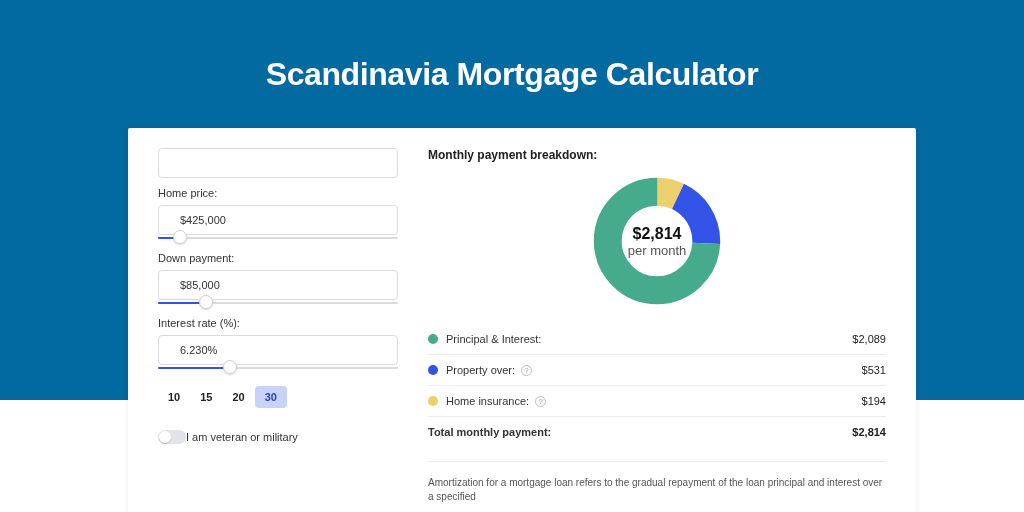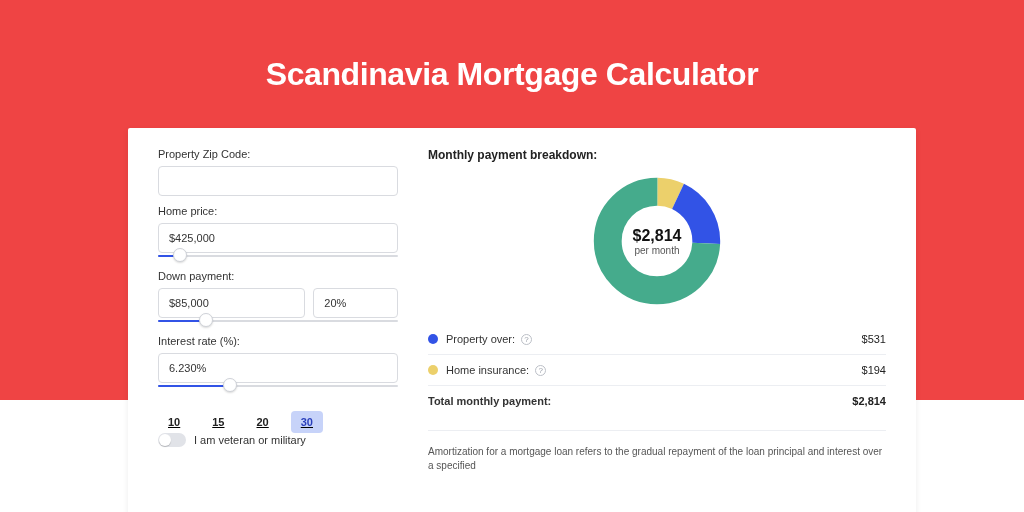--- a/index.html
+++ b/index.html
@@ -1,45 +1,45 @@
 <!DOCTYPE html>
 <html><head>
 <meta charset="utf-8">
 <style>
   * { box-sizing: border-box; margin: 0; padding: 0; }
   html, body { width: 1024px; height: 512px; overflow: hidden; font-family: -apple-system, BlinkMacSystemFont, "Segoe UI", Arial, sans-serif; }
-  .bg { background: #ef4444; width: 1024px; height: 400px; position: relative; }
+  .bg { background: #0369a1; width: 1024px; height: 400px; position: relative; }
   .title { text-align: center; color: #fff; font-size: 32px; font-weight: 700; padding-top: 56px; letter-spacing: -0.4px; }
   .card { position: absolute; left: 128px; top: 128px; width: 788px; height: 420px; background: #fff; border-radius: 2px; box-shadow: 0 2px 6px rgba(0,0,0,0.08); padding: 20px 30px; display: flex; gap: 30px; }
   .left { width: 240px; flex-shrink: 0; }
   .right { flex: 1; min-width: 0; }
   .lbl { font-size: 11px; color: #333; margin-bottom: 6px; margin-top: 9px; }
   .left .lbl:first-child { margin-top: 0; }
-  .field { width: 100%; border: 1px solid #d9dbe0; border-radius: 4px; height: 30px; font-size: 11px; padding: 0 10px; color: #333; background: #fff; }
+  .field { width: 100%; border: 1px solid #d9dbe0; border-radius: 4px; height: 30px; font-size: 11px; padding: 0 21px; color: #333; background: #fff; }
   .slider-wrap { position: relative; height: 10px; margin-top: -2px; }
   .slider-track { position: absolute; top: 4px; left: 0; right: 0; height: 2px; background: #d9dbe0; border-radius: 1px; }
   .slider-fill { position: absolute; top: 4px; left: 0; height: 2px; background: #3253e6; border-radius: 1px; }
   .slider-thumb { position: absolute; top: -3px; width: 14px; height: 14px; background: #fff; border: 1px solid #cfd2d8; border-radius: 50%; box-shadow: 0 1px 2px rgba(0,0,0,0.15); transform: translateX(-50%); cursor: pointer; }
   .row2 { display: flex; gap: 8px; }
   .row2 .field:first-child { flex: 2; }
   .row2 .field:last-child { flex: 1; }
-  .periods { display: flex; gap: 12px; margin-top: 20px; text-decoration: underline; }
+  .periods { display: flex; gap: 0; margin-top: 13px; }
   .period { font-size: 11px; padding: 5px 10px; border-radius: 4px; cursor: pointer; color: #222; font-weight: 600; }
   .period.sel { background: #c7d3f9; color: #2a3fbb; }
-  .toggle-row { display: flex; align-items: center; gap: 8px; }
+  .toggle-row { display: flex; align-items: center; margin-top: 22px; }
   .toggle { width: 28px; height: 14px; background: #e1e3e8; border-radius: 8px; position: relative; cursor: pointer; }
   .toggle-knob { width: 12px; height: 12px; background: #fff; border-radius: 50%; position: absolute; top: 1px; left: 1px; box-shadow: 0 1px 1px rgba(0,0,0,0.2); }
   .toggle-lbl { font-size: 11px; color: #333; }
 
   .section-title { font-size: 12px; font-weight: 700; color: #222; }
   .donut-wrap { display: flex; justify-content: center; margin: 14px 0 18px 0; }
   .donut { width: 130px; height: 130px; position: relative; }
   .donut-center { position: absolute; top: 50%; left: 50%; transform: translate(-50%,-50%); text-align: center; }
   .donut-center .big { font-size: 16px; font-weight: 700; color: #111; }
-  .donut-center .small { font-size: 10px; color: #555; }
+  .donut-center .small { font-size: 13px; color: #555; }
   .legend { }
   .legend-row { display: flex; align-items: center; padding: 9px 0; font-size: 11px; border-bottom: 1px solid #eceef2; }
   .dot { width: 10px; height: 10px; border-radius: 50%; margin-right: 8px; flex-shrink: 0; }
   .legend-label { color: #333; }
   .legend-help { width: 11px; height: 11px; border: 1px solid #bcc0c7; border-radius: 50%; color: #9ba0aa; font-size: 8px; line-height: 9px; text-align: center; margin-left: 6px; flex-shrink: 0; cursor: pointer; }
   .legend-val { margin-left: auto; color: #222; font-weight: 500; }
   .legend-row.total { border-bottom: none; gap: 23px; }
   .legend-row.total .legend-label { font-weight: 700; }
   .legend-row.total .legend-val { font-weight: 700; }
 
@@ -50,35 +50,33 @@
 </head>
 <body>
 
 <div class="bg">
   <div class="title">Scandinavia Mortgage Calculator</div>
 
   <div class="card">
 
     <div class="left">
 
-      <div class="lbl">Property Zip Code:</div>
       <input class="field" type="text" value="" style="">
 
       <div class="lbl">Home price:</div>
       <input class="field" type="text" value="$425,000" style="">
       <div class="slider-wrap">
         <div class="slider-track"></div>
         <div class="slider-fill" id="hp-fill" style="width: 9%;"></div>
         <div class="slider-thumb" id="hp-thumb" style="left: 9%;"></div>
       </div>
 
       <div class="lbl">Down payment:</div>
       <div class="row2">
         <input class="field" type="text" value="$85,000" style="">
-        <input class="field" type="text" value="20%" style="">
       </div>
       <div class="slider-wrap">
         <div class="slider-track"></div>
         <div class="slider-fill" id="dp-fill" style="width: 20%;"></div>
         <div class="slider-thumb" id="dp-thumb" style="left: 20%;"></div>
       </div>
 
       <div class="lbl">Interest rate (%):</div>
       <input class="field" type="text" value="6.230%" style="">
       <div class="slider-wrap">
@@ -114,20 +112,25 @@
             </svg>
           <div class="donut-center">
             <div class="big">$2,814</div>
             <div class="small">per month</div>
           </div>
         </div>
       </div>
 
       <div class="legend" id="legend">
           <div class="legend-row">
+            <div class="dot" style="background: rgb(69, 171, 140);"></div>
+            <span class="legend-label">Principal &amp; Interest:</span>
+            <span class="legend-val">$2,089</span>
+          </div>
+          <div class="legend-row">
             <div class="dot" style="background: rgb(50, 83, 230);"></div>
             <span class="legend-label">Property over:</span>
             <span class="legend-help">?</span>
             <span class="legend-val">$531</span>
           </div>
           <div class="legend-row">
             <div class="dot" style="background: rgb(236, 208, 107);"></div>
             <span class="legend-label">Home insurance:</span>
             <span class="legend-help">?</span>
             <span class="legend-val">$194</span>

